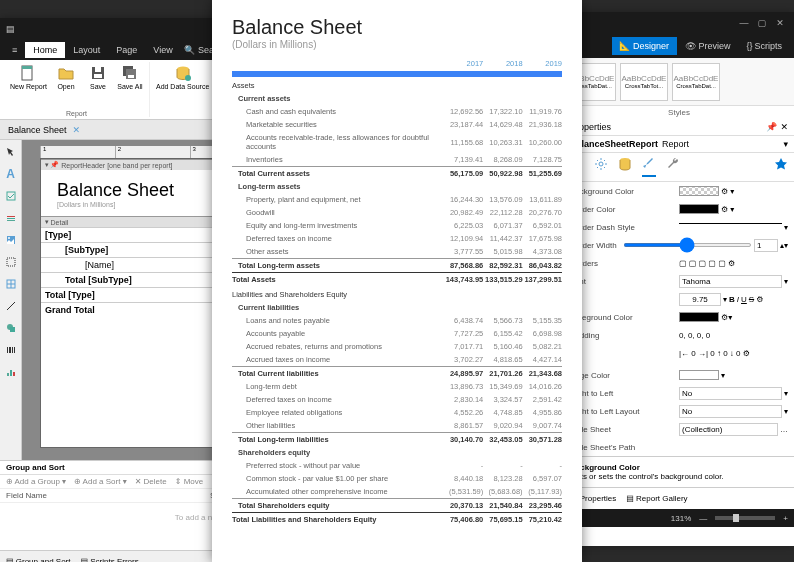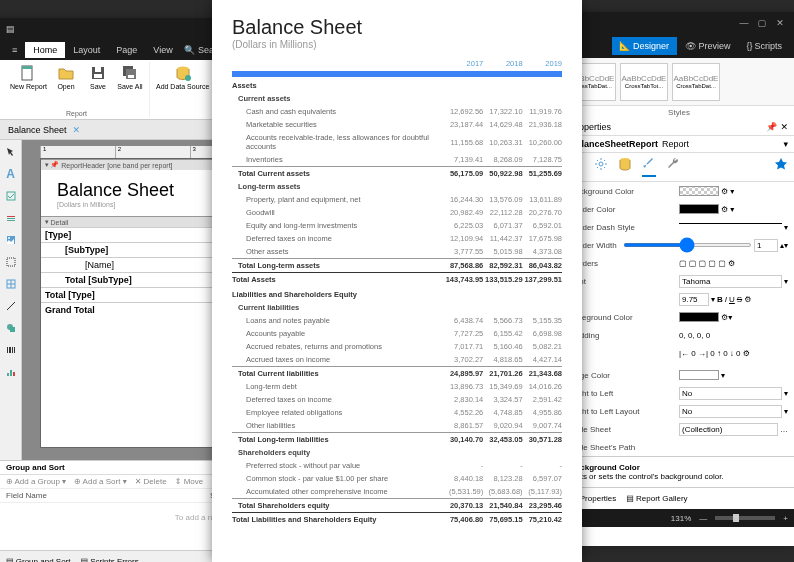--- a/index.html
+++ b/index.html
@@ -75,21 +75,21 @@
 
 .doc-center { position: absolute; left: 212px; top: 0; width: 370px; height: 562px; background: #fff; box-shadow: 0 0 12px rgba(0,0,0,.5); padding: 16px 20px; overflow: hidden; }
 .doc-center h1 { font-size: 20px; font-weight: 400; color: #222; }
 .doc-center .sub { font-size: 10px; color: #999; margin-bottom: 6px; }
 .bs-table { width: 100%; font-size: 7.5px; border-collapse: collapse; }
 .bs-table th { text-align: right; color: #5a9fd4; font-weight: normal; padding: 3px 0; border-bottom: 6px solid #3b82f6; }
 .bs-table th:first-child { text-align: left; }
 .bs-table td { padding: 2px 0; color: #888; }
 .bs-table td:first-child { color: #666; }
 .bs-table td.num { text-align: right; }
-.bs-table .section td { color: #333; font-weight: bold; padding-top: 4px; }
+.bs-table .section td { color: #333; font-weight: normal; padding-top: 4px; }
 .bs-table .subsec td:first-child { color: #444; font-weight: bold; padding-left: 6px; }
 .bs-table .item td:first-child { padding-left: 14px; }
 .bs-table .total td { color: #333; font-weight: bold; border-top: 1px solid #999; padding-left: 6px; }
 .bs-table .grandtotal td { color: #333; font-weight: bold; border-top: 1px solid #333; }
 
 .icon-sm { width: 10px; height: 10px; }
 </style>
 </head>
 <body>
 
@@ -388,21 +388,21 @@
     <div class="prop-row">
         <span class="pname">Borders</span>
         <span class="pval">▢ ▢ ▢ ▢ ▢ ⚙</span>
       </div>
     <div class="prop-row">
         <span class="pname">Font</span>
         <span class="pval"><input type="text" value="Tahoma" style="">▾</span>
       </div>
     <div class="prop-row">
         <span class="pname"></span>
-        <span class="pval"><input type="text" style="width: 30px;" value="9.75">▾ <b>B</b> <i>I</i> <u>U</u> <s>S</s> ⚙</span>
+        <span class="pval"><input type="text" style="width: 42px; text-align: center;" value="9.75">▾ <b>B</b> <i>I</i> <u>U</u> <s>S</s> ⚙</span>
       </div>
     <div class="prop-row">
         <span class="pname">Foreground Color</span>
         <span class="pval"><span class="swatch" style="background:#000;"></span>⚙▾</span>
       </div>
     <div class="prop-row">
         <span class="pname">Padding</span>
         <span class="pval">0, 0, 0, 0</span>
       </div>
     <div class="prop-row">

